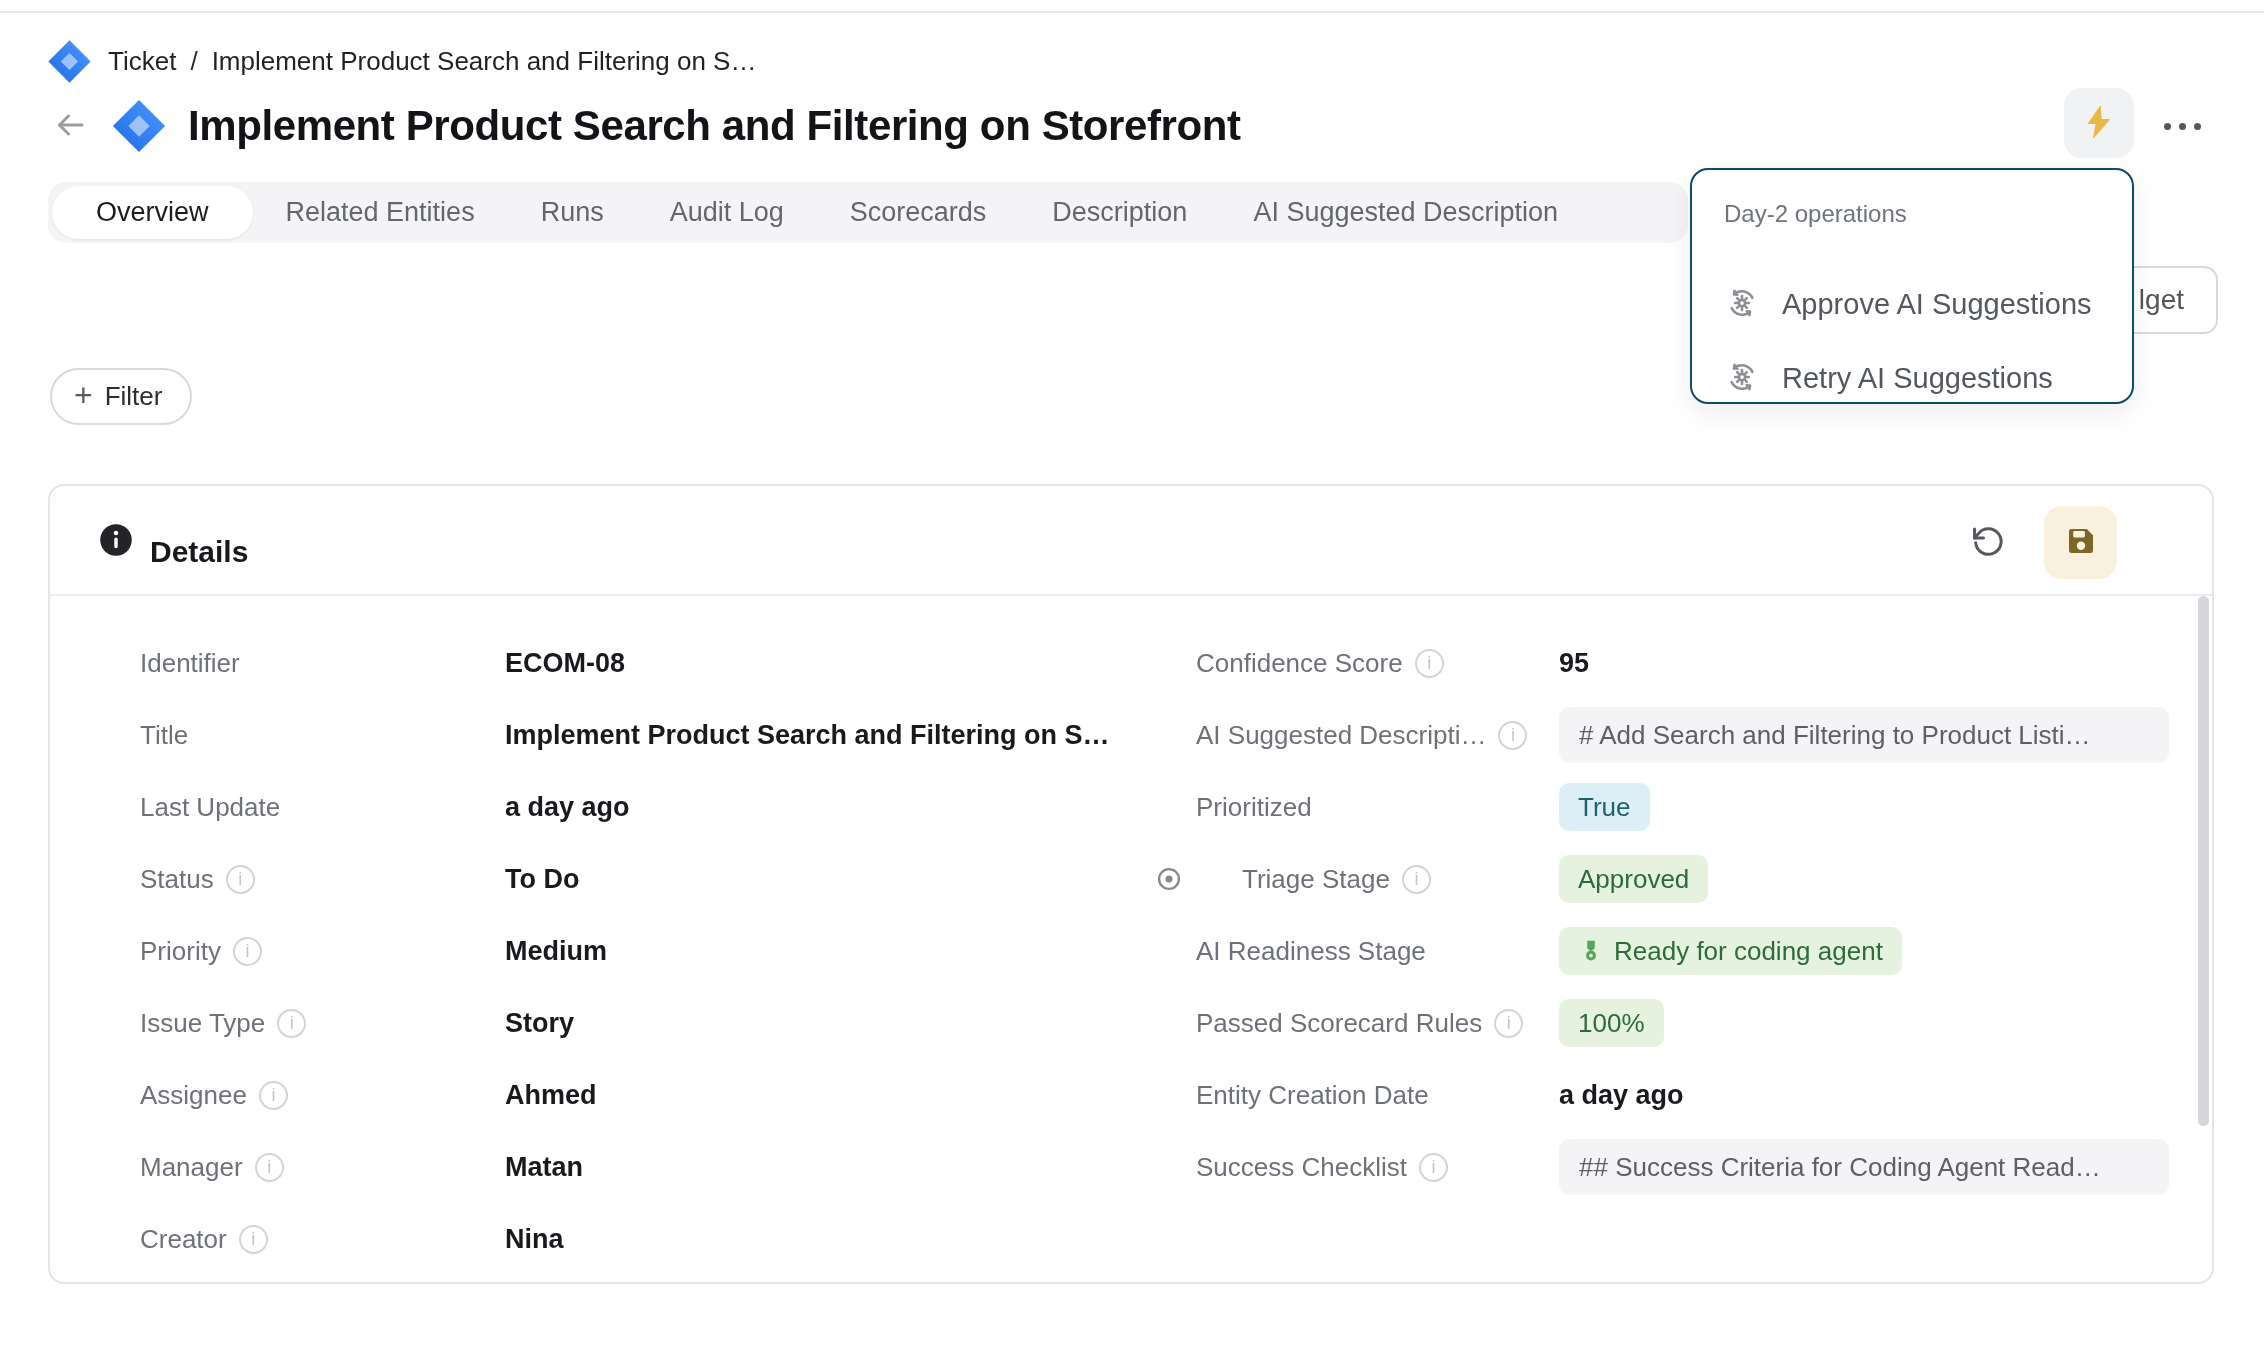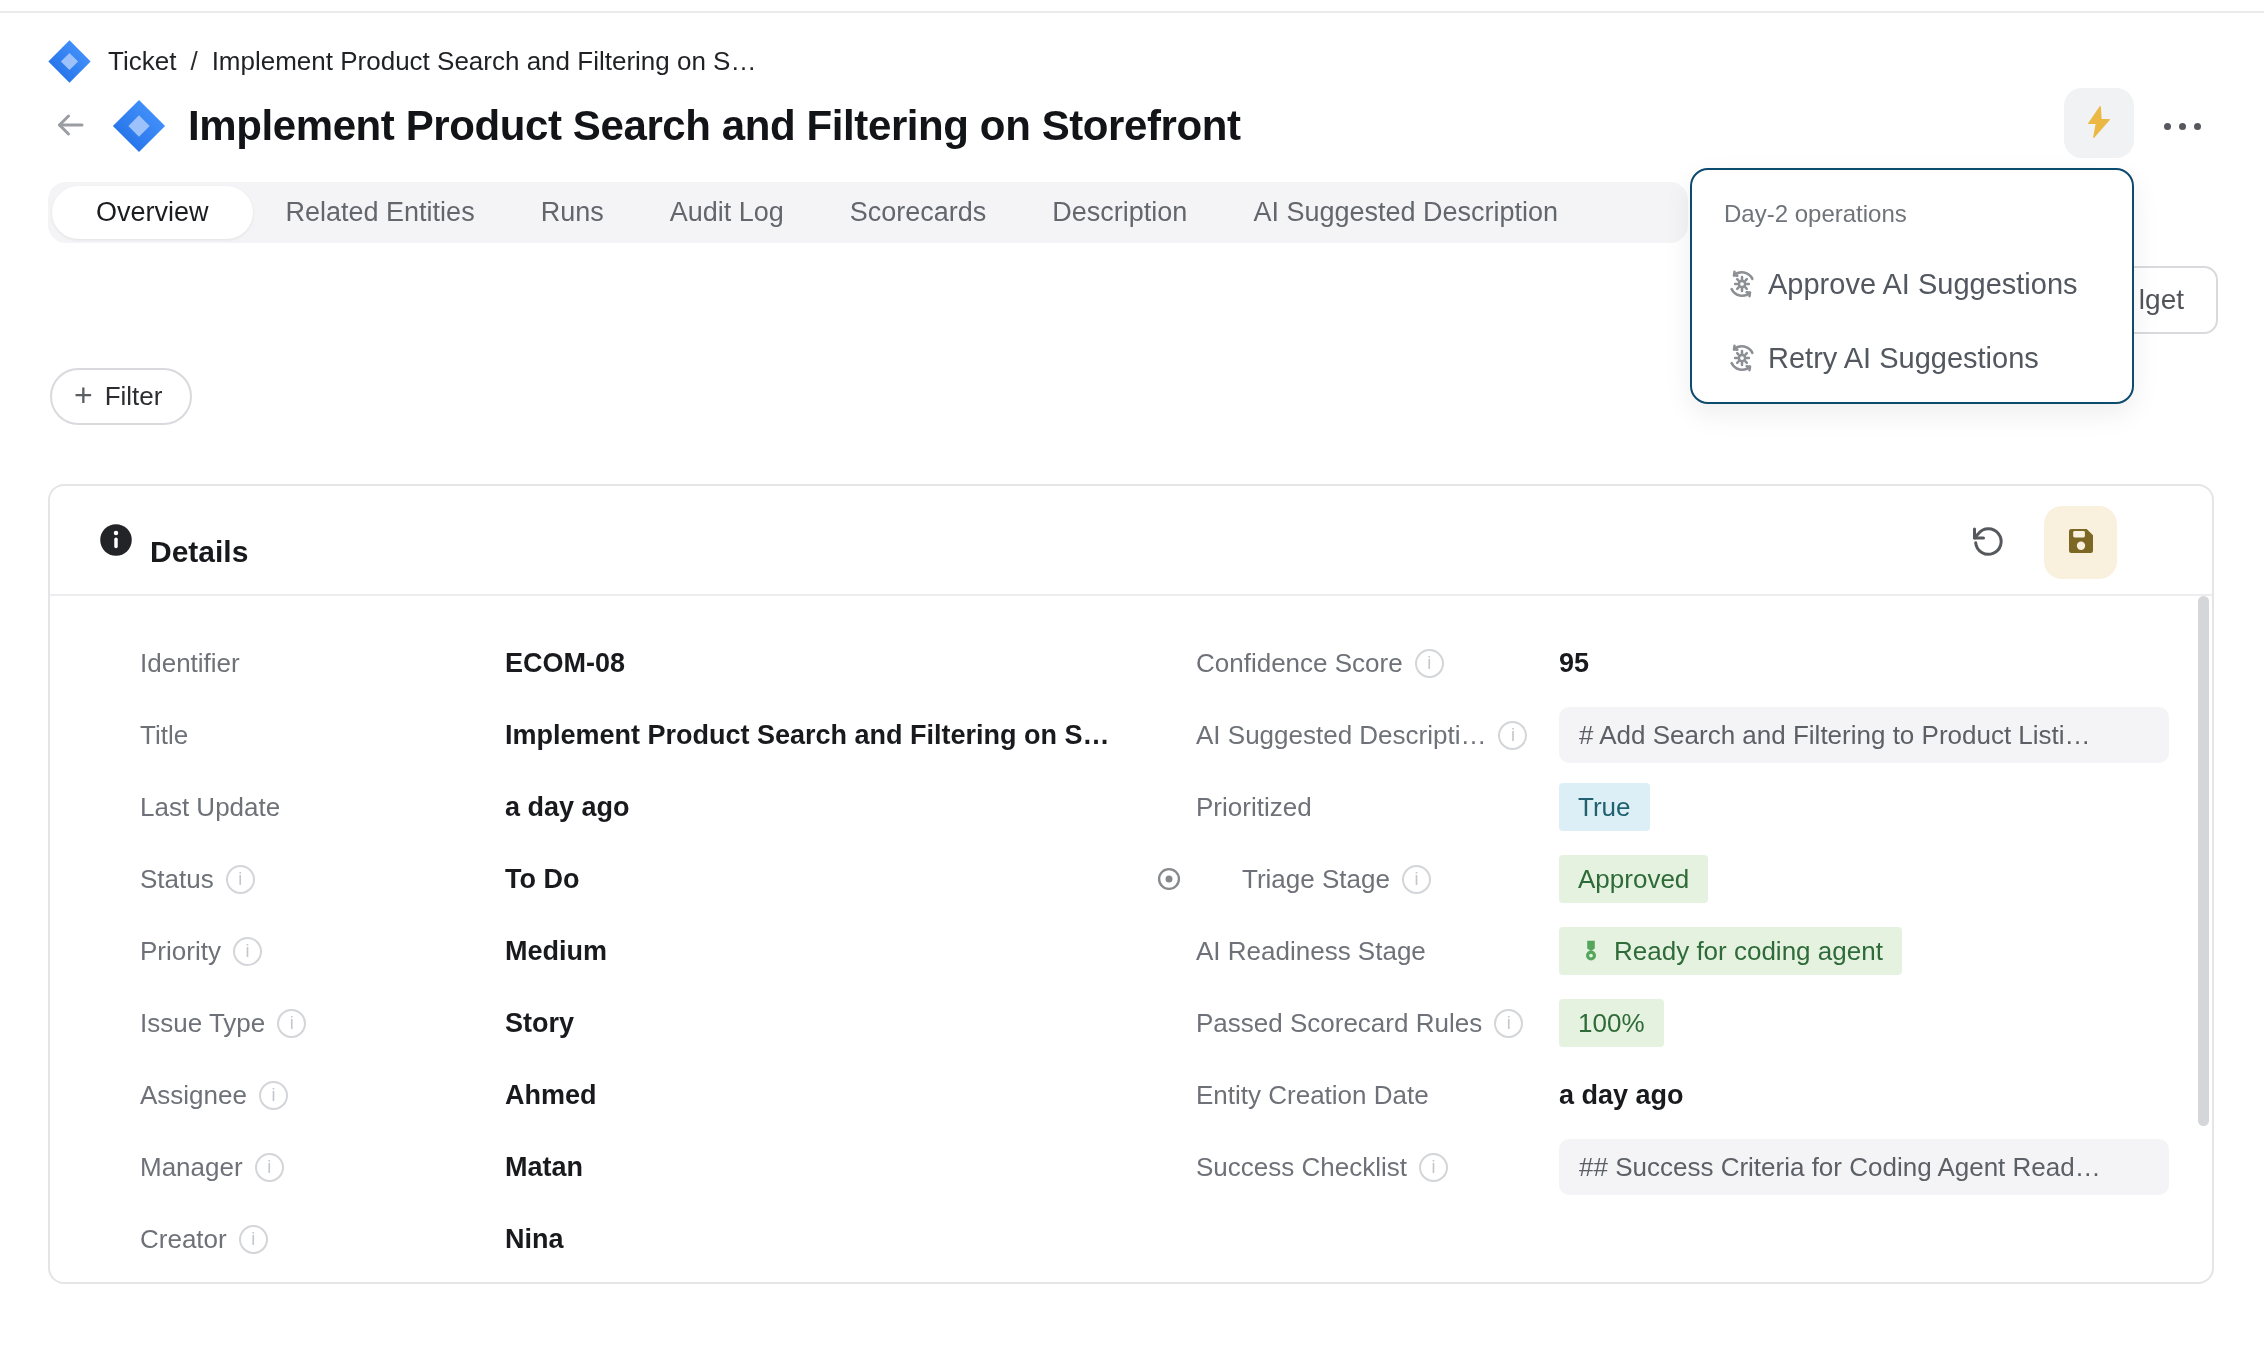--- a/index.html
+++ b/index.html
@@ -41,21 +41,21 @@
   .widget-btn { position:absolute; left:2040px; top:266px; width:178px; height:68px; border:2px solid #d9dade;
     border-radius:14px; background:#fff; z-index:1; display:flex; align-items:center; justify-content:flex-end;
     padding-right:32px; font-size:28px; color:#515459; cursor:pointer; }
 
   
   .dropdown { position:absolute; left:1690px; top:168px; width:444px; height:236px; background:#fff;
     border:2px solid #0c4a6e; border-radius:18px; box-shadow:0 10px 28px rgba(0,0,0,0.07); z-index:5; }
   .dd-header { position:absolute; left:32px; top:24px; height:40px; display:flex; align-items:center;
     font-size:24px; color:#6f747b; }
   .dd-items { position:absolute; left:0; top:77px; width:100%; }
-  .menu-item { height:74px; display:flex; align-items:center; gap:8px; padding:0 32px; cursor:pointer; }
+  .menu-item { height:74px; display:flex; align-items:flex-end; gap:22px; padding:0 32px; cursor:pointer; }
   .menu-item .mi-icon { width:36px; height:36px; flex:0 0 auto; }
   .menu-item .mi-label { font-size:29px; color:#53575f; font-weight:500; white-space:nowrap; }
 
   
   .filter-btn { position:absolute; left:50px; top:368px; height:57px; padding:0 28px 0 22px; border:2px solid #d9dade;
     border-radius:29px; background:#fff; display:flex; align-items:center; gap:12px; cursor:pointer; }
   .filter-plus { font-size:32px; color:#5a5d62; line-height:1; margin-top:-3px; }
   .filter-label { font-size:26px; color:#2b2d30; }
 
   
@@ -80,21 +80,21 @@
   .col-right .label-wrap { width:407px; }
   .row-label { font-size:26px; color:#6e7278; white-space:nowrap;margin-left:44px; }
   .info-i { width:29px; height:29px; border:2px solid #d3d5d9; border-radius:50%; color:#c3c6cb;
     font-size:18px; display:inline-flex; align-items:center; justify-content:center; flex:0 0 auto; cursor:default; }
   .label-pre { width:34px; height:34px; display:inline-flex; align-items:center; justify-content:center; flex:0 0 auto; }
 
   .value-text { font-size:27px; font-weight:600; color:#191a1d; white-space:nowrap; }
   .value-link { font-size:27px; font-weight:500; color:#2b6ded; white-space:nowrap; cursor:pointer; }
   .pill { width:610px; height:56px; background:#f4f4f6; border-radius:10px; padding:0 20px;
     font-size:26px; color:#5c6066; display:flex; align-items:center; white-space:nowrap; overflow:hidden; }
-  .badge { height:48px; border-radius:4px; padding:10px 19px; display:inline-flex; align-items:center; gap:10px;
+  .badge { height:48px; border-radius:10px; padding:10px 19px; display:inline-flex; align-items:center; gap:10px;
     font-size:26px; font-weight:500; white-space:nowrap; }
   .badge-blue { background:#ddeff6; color:#20616f; }
   .badge-green { background:#e5f2e0; color:#2f6b39;justify-content:center; }
   .badge .b-icon { width:26px; height:26px; display:inline-flex; }
 
   .scroll-thumb { position:absolute; left:2198px; top:596px; width:11px; height:530px; border-radius:6px;
     background:#d5d6d9; cursor:pointer; }
 </style>
 </head>
 <body>

